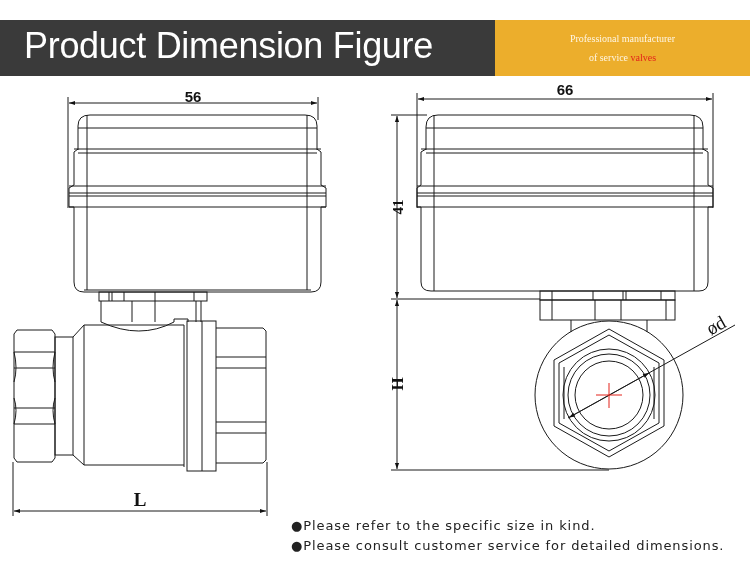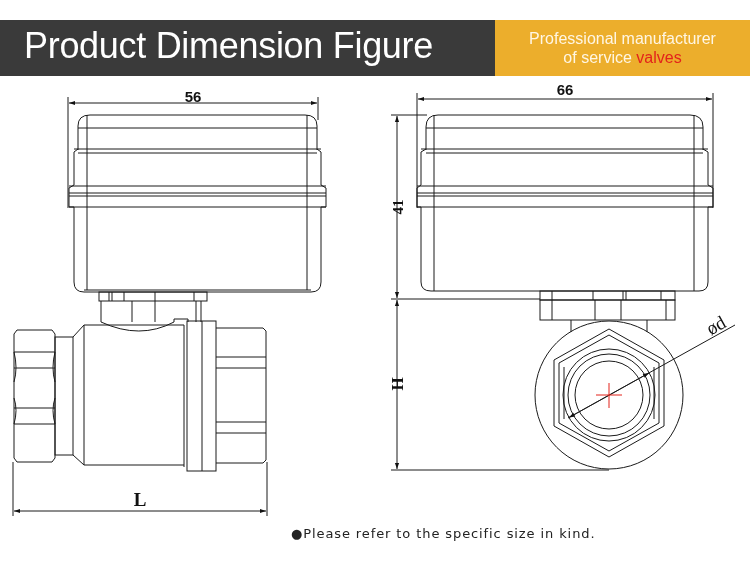--- a/index.html
+++ b/index.html
@@ -1,24 +1,24 @@
 <!DOCTYPE html>
 <html><head>
   <meta charset="utf-8">
   <style>
     html, body { margin: 0; padding: 0; background: #ffffff; }
     body { width: 750px; height: 568px; position: relative; overflow: hidden; font-family: "DejaVu Sans", sans-serif; }
     .header { position: absolute; left: 0; top: 20px; width: 747px; height: 56px; }
     .header-title-box { position: absolute; left: 0; top: 0; width: 495px; height: 56px; background: #3a3a3a; }
     .header-title { position: absolute; left: 24px; top: 5px; font-family: "Liberation Sans", sans-serif; font-size: 36px; color: #ffffff; letter-spacing: -0.3px; white-space: nowrap; }
     .header-tag-box { position: absolute; left: 495px; top: 0; width: 255px; height: 56px; background: #ecae2c; }
-    .header-tag { position: absolute; left: 0; top: 9px; width: 255px; text-align: center; font-family: Liberation Sans, sans-serif; font-size: 16px; line-height: 19px; color: #fff6e4; }
+    .header-tag { position: absolute; left: 0; top: 9px; width: 255px; text-align: center; font-family: Liberation Serif, serif; font-size: 10px; line-height: 19px; color: #fff6e4; }
     .header-tag .accent { color: #e3231b; text-align: center; }
     svg.drawing { position: absolute; left: 0; top: 0; }
-    .notes { position: absolute; left: 291px; top: 516px; font-family: "DejaVu Sans", sans-serif; font-size: 13px; line-height: 20px; color: #222222; letter-spacing: 0.9px; white-space: nowrap; margin-top: 8px; }
+    .notes { position: absolute; left: 291px; top: 516px; font-family: "DejaVu Sans", sans-serif; font-size: 13px; line-height: 20px; color: #222222; letter-spacing: 0.9px; white-space: nowrap; }
     .note-item { display: block; }
     .dim-label { font-family: "Liberation Sans", sans-serif; font-weight: bold; }
   </style>
 </head>
 <body>
 
 <div class="header">
   <div class="header-title-box">
     <div class="header-title">Product Dimension Figure</div>
   </div>
@@ -197,13 +197,14 @@
   </g>
 
   <text transform="translate(403,207) rotate(-90)" text-anchor="middle" font-size="15" fill="#111" font-family="Liberation Serif, serif" font-weight="bold">41</text>
   <text transform="translate(403,384) rotate(-90)" text-anchor="middle" font-size="17" fill="#111" font-family="Liberation Serif, serif" font-weight="bold">H</text>
   <text transform="translate(719,331) rotate(-29)" text-anchor="middle" font-size="19" fill="#111" font-family="Liberation Serif, serif">ød</text>
   <text x="565" y="95" text-anchor="middle" font-size="15" fill="#111" font-family="Liberation Sans, sans-serif" font-weight="bold">66</text>
 </svg>
 
 <div class="notes">
   <span class="note-item">●Please refer to the specific size in kind.</span>
+  <span class="note-item">●Please consult customer service for detailed dimensions.</span>
 </div>
 
 </body></html>

